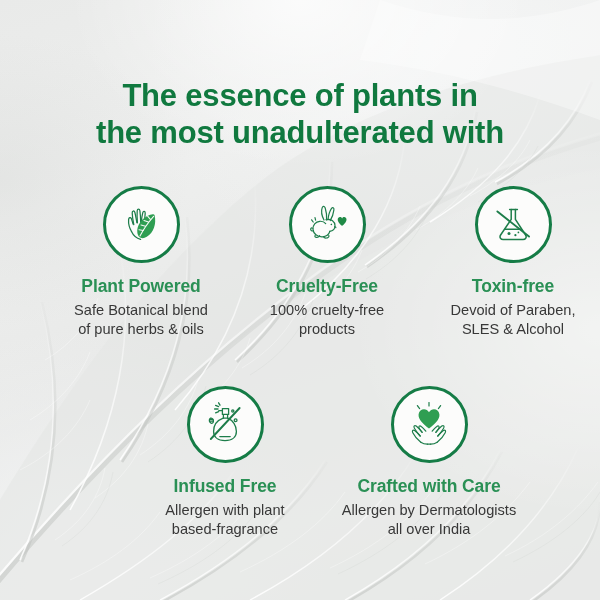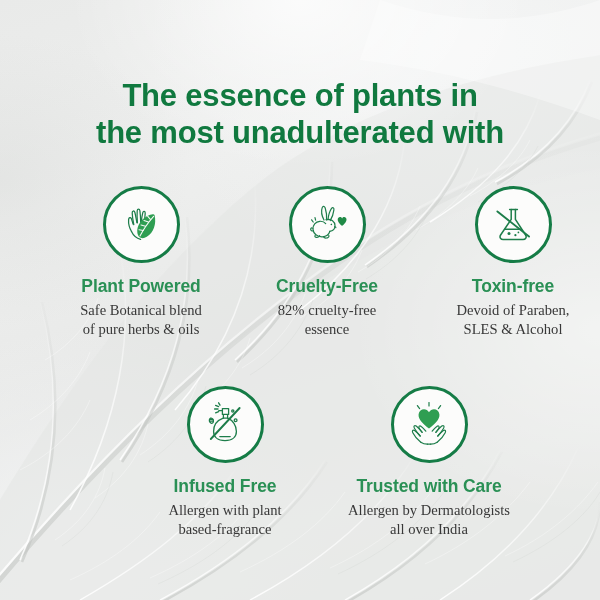--- a/index.html
+++ b/index.html
@@ -101,21 +101,20 @@
     line-height: 21px;
     letter-spacing: -0.1px;
     white-space: nowrap;
   }
   .f-desc {
     margin-top: 4px;
     color: #383838;
     font-size: 14.6px;
     line-height: 19px;
     font-weight: 400;
-    font-family: Liberation Serif, serif;
   }
   .f-desc .ln { display:block; white-space: nowrap; }
 </style>
 </head>
 <body>
 
 <div id="poster">
 
   <div class="leaf-bg">
     <svg viewBox="0 0 600 600" xmlns="http://www.w3.org/2000/svg" aria-hidden="true">
@@ -273,22 +272,22 @@
 
               <path d="M9.6 19.8 L 11.2 22.0"></path>
               <path d="M13.0 17.6 L 13.6 20.2"></path>
             </g>
             <path d="M40.2 19.4 C 40.2 16.7, 43.6 16.1, 44.6 18.4 C 45.6 16.1, 49.0 16.7, 49.0 19.4 C 49.0 22.6, 44.8 25.6, 44.6 25.8 C 44.4 25.6, 40.2 22.6, 40.2 19.4 Z" fill="#1f8a46" transform="translate(-4.5,0)"></path>
           </svg>
         </span>
       </div>
       <div class="f-title">Cruelty-Free</div>
       <div class="f-desc">
-        <span class="ln">82% cruelty-free</span>
-        <span class="ln">essence</span>
+        <span class="ln">100% cruelty-free</span>
+        <span class="ln">products</span>
       </div>
     </div>
 
     <div class="feature">
       <div class="circle">
         <span>
           <svg width="46" height="46" viewBox="0 0 46 46" xmlns="http://www.w3.org/2000/svg">
             <g fill="none" stroke="#1d7d4a" stroke-width="1.5" stroke-linecap="round" stroke-linejoin="round">
 
               <path d="M19.6 7.4 L 27.4 7.4"></path>
@@ -376,21 +375,21 @@
 
               <path d="M28.2 31.2 C 29.6 29.4, 31.4 27.4, 32.8 26.4 C 34.4 25.2, 35.8 26.4, 34.8 28.2 C 34.0 29.6, 32.6 31.2, 31.8 32.4"></path>
               <path d="M32.0 32.2 C 33.8 30.0, 36.0 27.4, 37.8 26.0 C 39.4 24.8, 40.8 26.2, 39.6 28.2 C 38.2 30.6, 35.8 33.8, 33.8 36.0"></path>
               <path d="M33.8 36.0 C 35.6 34.0, 37.8 31.8, 39.4 30.6 C 41.0 29.4, 42.2 30.8, 41.2 32.8 C 39.8 35.6, 36.4 39.8, 33.2 42.2"></path>
               <path d="M33.2 42.2 C 31.2 43.6, 28.8 44.2, 26.6 44.2"></path>
               <path d="M23.4 44.2 L 26.6 44.2"></path>
             </g>
           </svg>
         </span>
       </div>
-      <div class="f-title">Trusted with Care</div>
+      <div class="f-title">Crafted with Care</div>
       <div class="f-desc">
         <span class="ln">Allergen by Dermatologists</span>
         <span class="ln">all over India</span>
       </div>
     </div>
 
   </div>
 
 </div>
 

